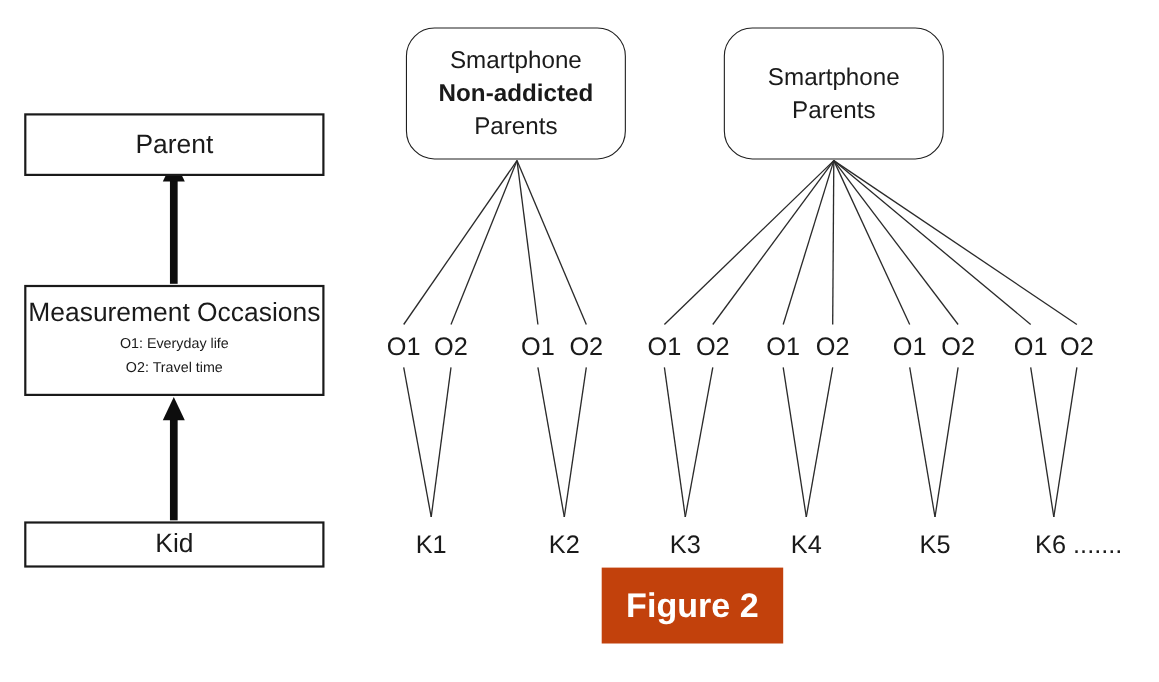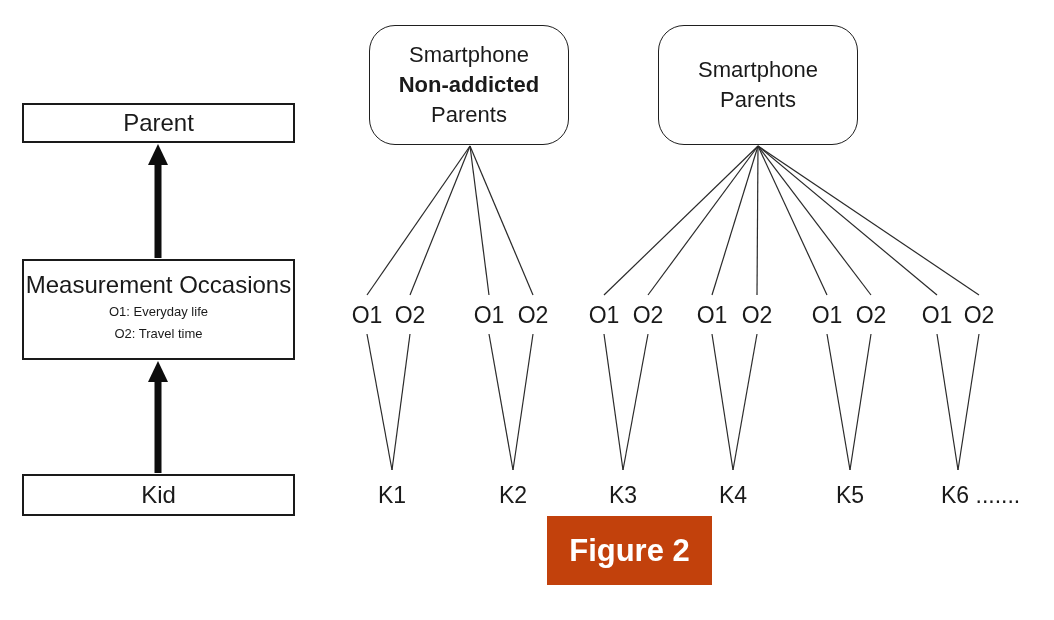--- a/index.html
+++ b/index.html
@@ -16,21 +16,21 @@
   .rectbox {
     position: absolute;
     border: 2px solid #1a1a1a;
     background: #ffffff;
     display: flex;
     align-items: center;
     justify-content: center;
     text-align: center;
     box-sizing: border-box;
   }
-  .box-parent { left: 22px; top: 103px; width: 273px; height: 40px; font-size: 24px; }
+  .box-parent { left: 22px; top: 103px; width: 273px; height: 57px; font-size: 24px; }
   .box-kid    { left: 22px; top: 474px; width: 273px; height: 42px; font-size: 24px; justify-content: center; }
   .box-meas   { left: 22px; top: 259px; width: 273px; height: 101px; flex-direction: column; justify-content: flex-start; padding-top: 8px; }
   .meas-title { font-size: 24px; line-height: 32px; }
   .meas-item  { font-size: 13px; line-height: 22px; }
   .roundbox {
     position: absolute;
     top: 25px;
     width: 200px;
     height: 120px;
     border: 1.5px solid #1f1f1f;

